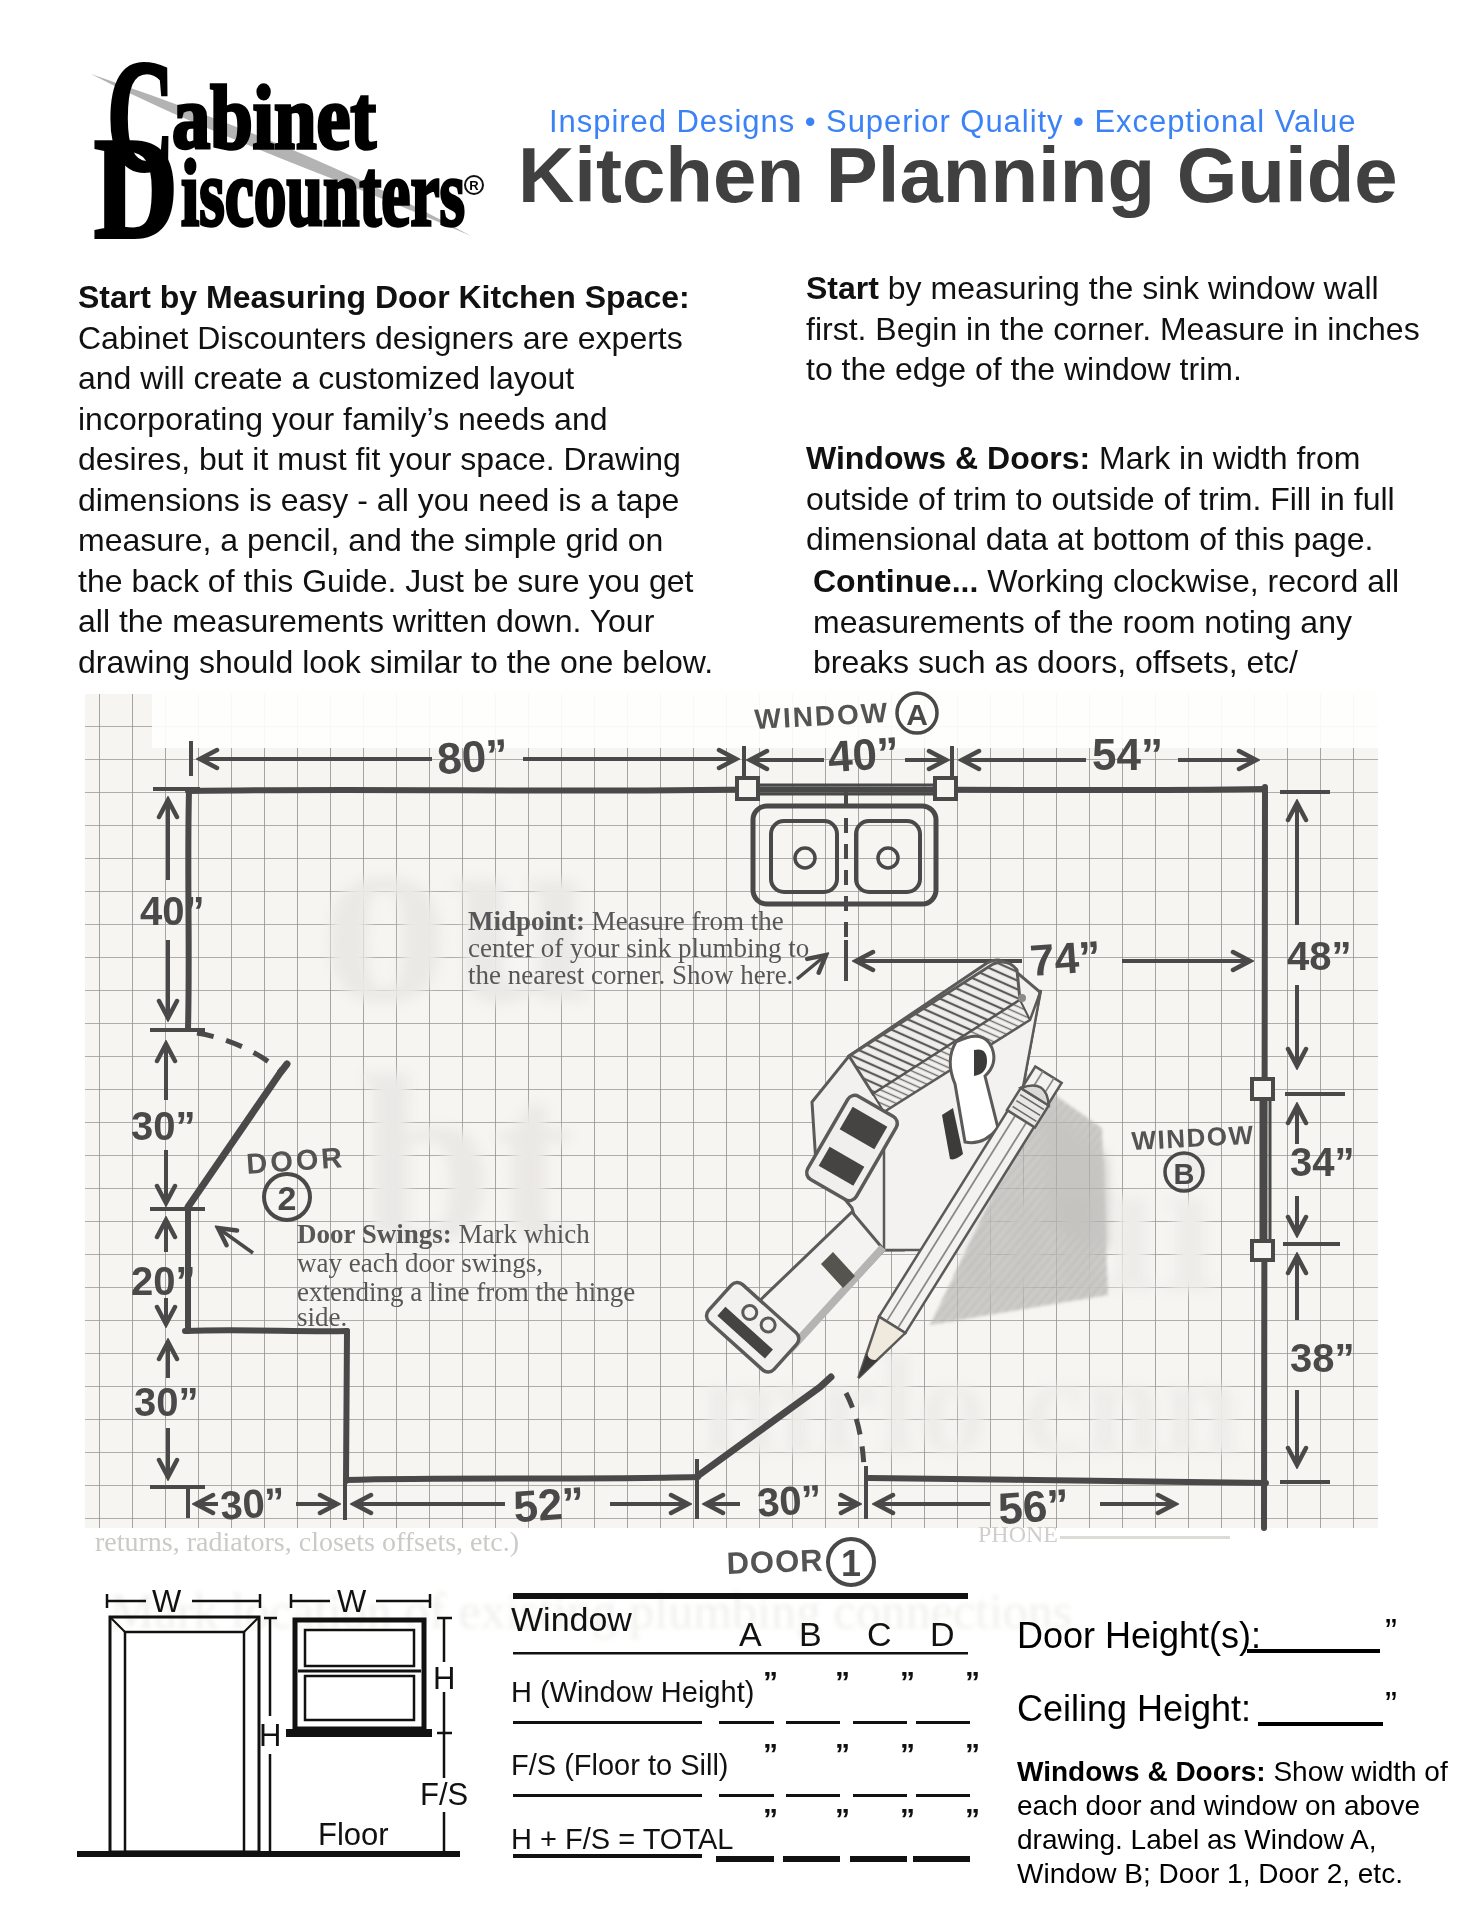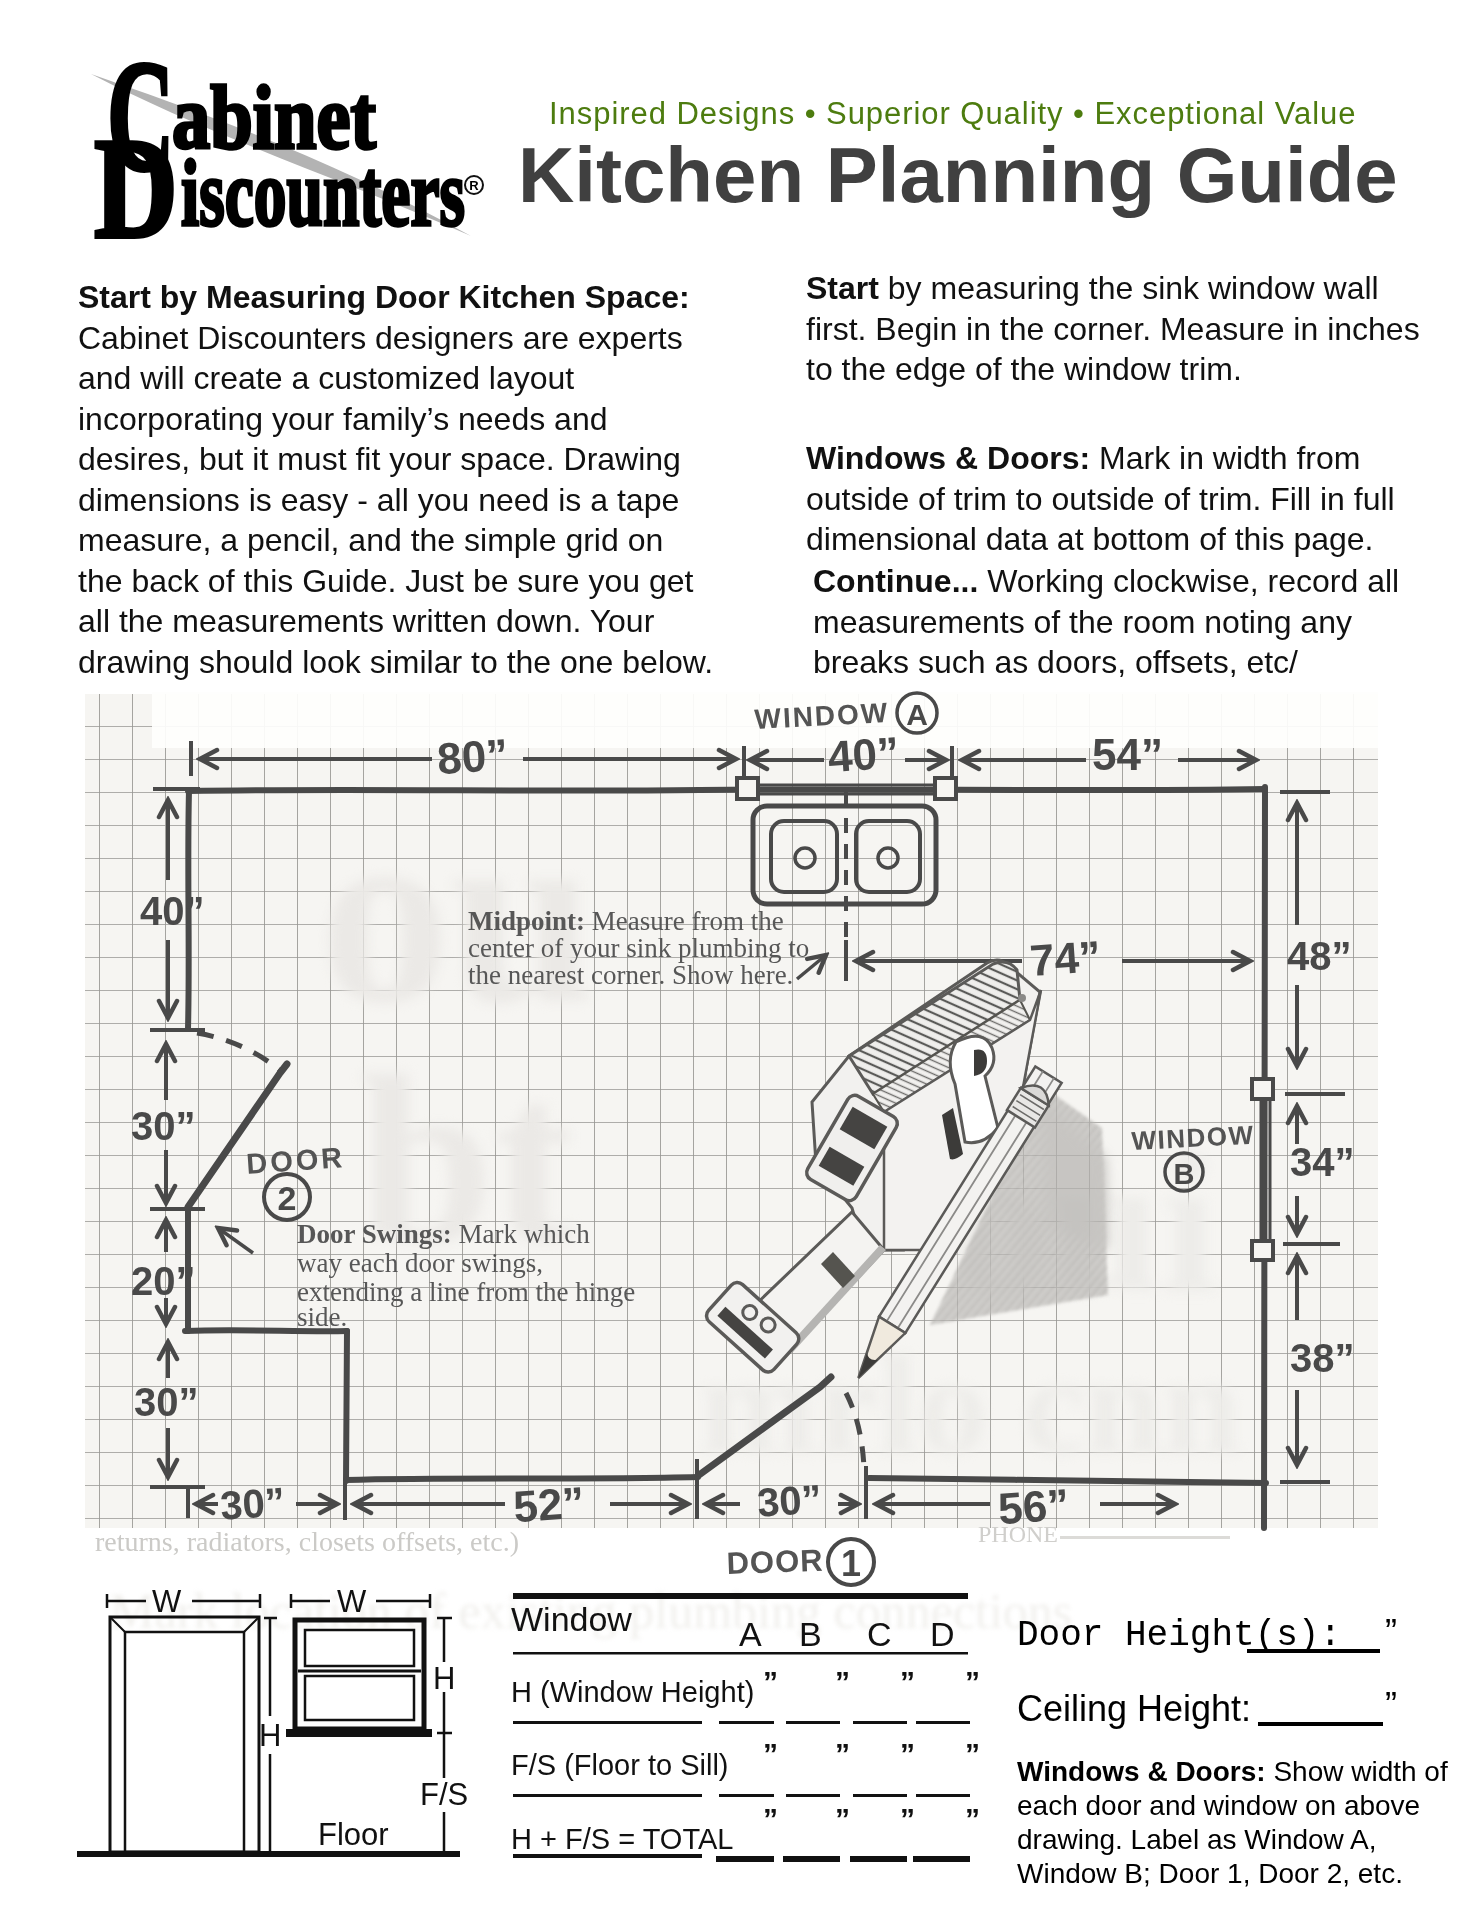--- a/index.html
+++ b/index.html
@@ -19,21 +19,21 @@
   <text x="172" y="148" font-family="Liberation Serif" font-weight="bold" font-size="92" stroke="#000" stroke-width="3.5" textLength="204" lengthAdjust="spacingAndGlyphs">abinet</text>
 
   <text x="94" y="237" font-family="Liberation Serif" font-weight="bold" font-size="145" stroke="#000" stroke-width="4" transform="translate(94,237) scale(0.80,1) translate(-94,-237)">D</text>
 
   <text x="181" y="225" font-family="Liberation Serif" font-weight="bold" font-size="95" stroke="#000" stroke-width="3.5" textLength="284" lengthAdjust="spacingAndGlyphs">iscounters</text>
 
   <circle cx="474" cy="185" r="9" fill="none" stroke="#111" stroke-width="2"></circle>
   <text x="474" y="190" font-size="13" font-weight="bold" text-anchor="middle">R</text>
 </svg>
 
-<div class="abs" style="left:549px;top:96px;font-size:31px;color:#4d7c0f;letter-spacing:0.95px;">Inspired Designs • Superior Quality • Exceptional Value</div>
+<div class="abs" style="left:549px;top:104px;font-size:31px;color:#3b82f6;letter-spacing:0.95px;">Inspired Designs • Superior Quality • Exceptional Value</div>
 
 <div class="abs" style="left:518px;top:130px;font-size:78px;font-weight:bold;color:#404040;letter-spacing:0px;">Kitchen Planning Guide</div>
 
 <div class="col abs" style="left:78px;top:277px;">
 <b>Start by Measuring Door Kitchen Space:</b><br>
 Cabinet Discounters designers are experts<br>
 and will create a customized layout<br>
 incorporating your family’s needs and<br>
 desires, but it must fit your space. Drawing<br>
 dimensions is easy - all you need is a tape<br>
@@ -438,21 +438,21 @@
 
 <g fill="#111">
   <rect x="513" y="1854" width="189" height="4"></rect>
       <rect x="716" y="1856" width="58" height="6"></rect>
       <rect x="783" y="1856" width="57" height="6"></rect>
       <rect x="850" y="1856" width="57" height="6"></rect>
       <rect x="913" y="1856" width="57" height="6"></rect>
 </g>
 </svg>
 
-<div class="abs" style="left:1017px;top:1615px;font-size:36px;font-family:Liberation Mono, monospace;">Door Height(s):</div>
+<div class="abs" style="left:1017px;top:1615px;font-size:36px;">Door Height(s):</div>
 
 <div class="abs" style="left:1247px;top:1649px;width:133px;border-bottom:4px solid #000;"></div>
 <div class="abs" style="left:1385px;top:1612px;font-size:36px;">”</div>
 
 <div class="abs" style="left:1017px;top:1688px;font-size:36px;">Ceiling Height:</div>
 
 <div class="abs" style="left:1258px;top:1722px;width:125px;border-bottom:4px solid #000;"></div>
 <div class="abs" style="left:1385px;top:1685px;font-size:36px;">”</div>
 
 <div class="abs" style="left:1017px;top:1755px;font-size:28px;line-height:34px;white-space:nowrap;">

